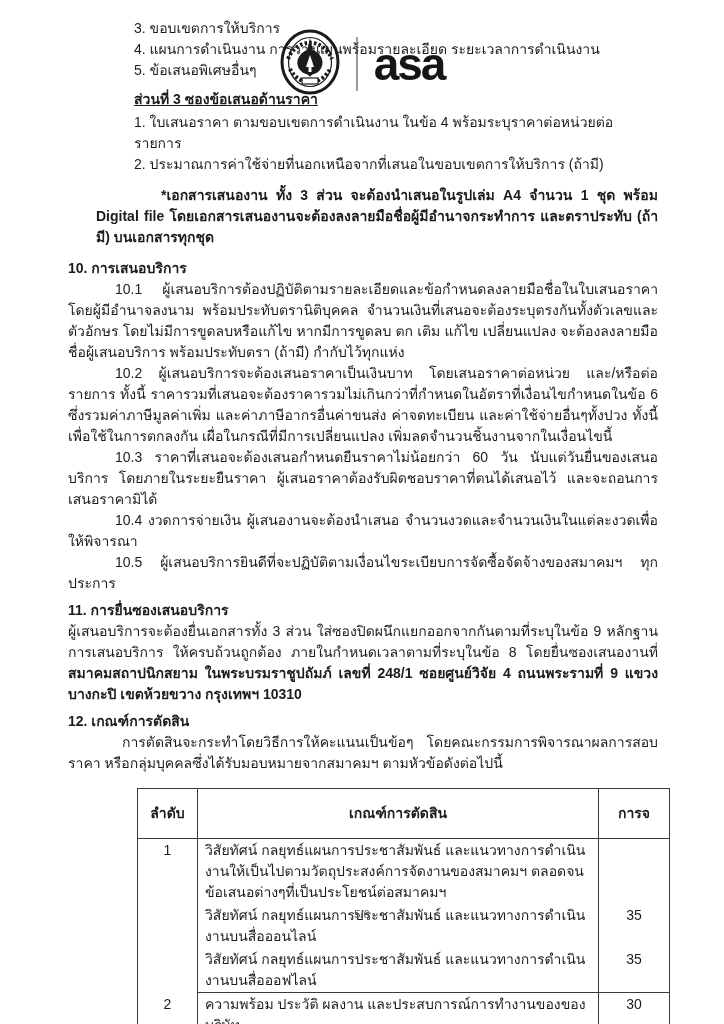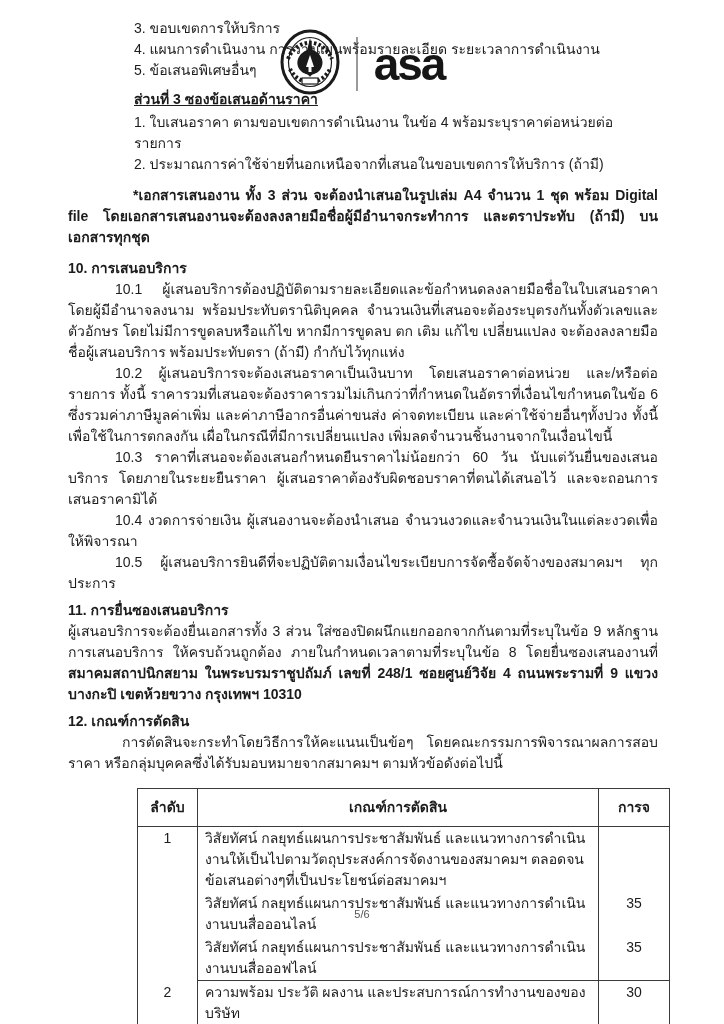--- a/index.html
+++ b/index.html
@@ -19,35 +19,35 @@
   .indented{margin-left:66px;}
   .plain-line{line-height:21px;}
 
   .hdr-underline{font-weight:bold;text-decoration:underline;margin-top:8px;margin-bottom:2px;}
   .sec-head{font-weight:bold;margin-top:8px;}
   .para{text-align:justify;margin:0;}
   .ind47{text-indent:47px;}
   .ind54{text-indent:54px;}
   .ind65{text-indent:65px;}
   .bold{font-weight:bold;}
-  .note{font-weight:bold;margin-top:10px;}
+  .note{font-weight:bold;margin-top:10px;margin-left:28px;}
   .gap10{margin-top:10px;}
   .gap6{margin-top:6px;}
 
   
   .crit-table{border-collapse:collapse;margin-top:16px;margin-left:69px;width:533px;font-size:14px;}
   .crit-table td,.crit-table th{
     border-left:1px solid #3a3a3a;border-right:1px solid #3a3a3a;
     padding:1px 7px;vertical-align:top;line-height:21px;
   }
   .crit-table{border:1px solid #3a3a3a;}
   .crit-table tr.hline td,.crit-table th{border-bottom:1px solid #3a3a3a;}
   .col-no{width:45px;text-align:center;}
   .col-score{width:56px;text-align:center;}
-  .crit-table th{font-weight:bold;text-align:center;padding:8px 4px;}
+  .crit-table th{font-weight:bold;text-align:center;padding:14px 4px;}
   .tot-label{font-weight:bold;text-decoration:underline;}
   .tot-score{font-weight:bold;text-decoration:underline;}
   .crit-cell{text-align:left;}
 
   .page-num{position:absolute;left:0;right:0;top:908px;text-align:center;font-size:11px;color:#555;}
 </style>
 </head>
 <body>
 
 <div class="page">

